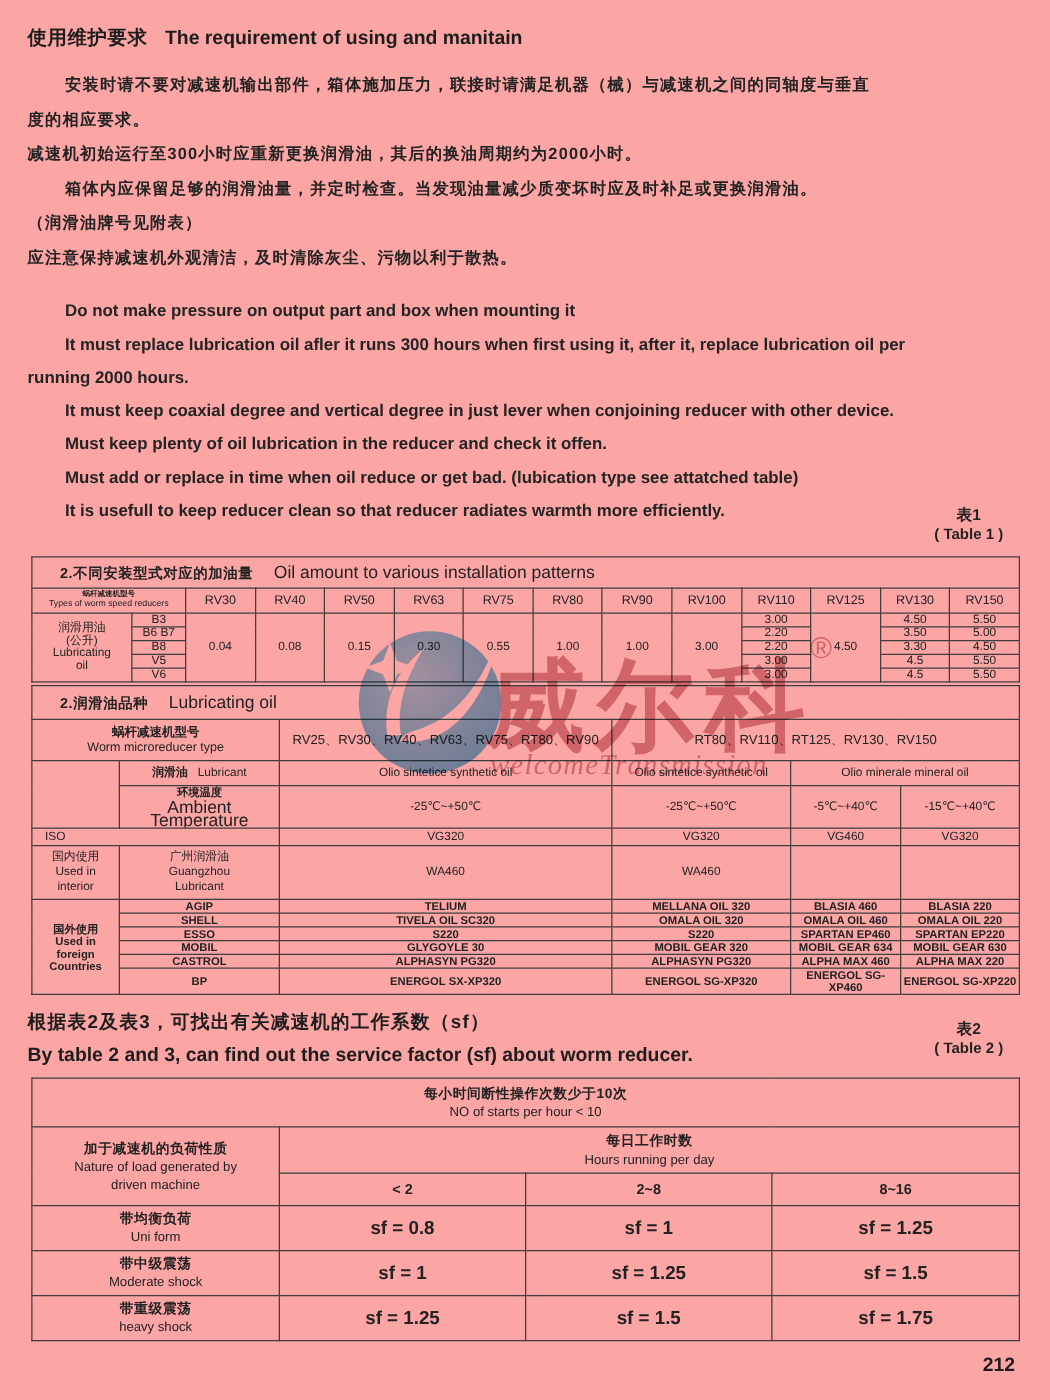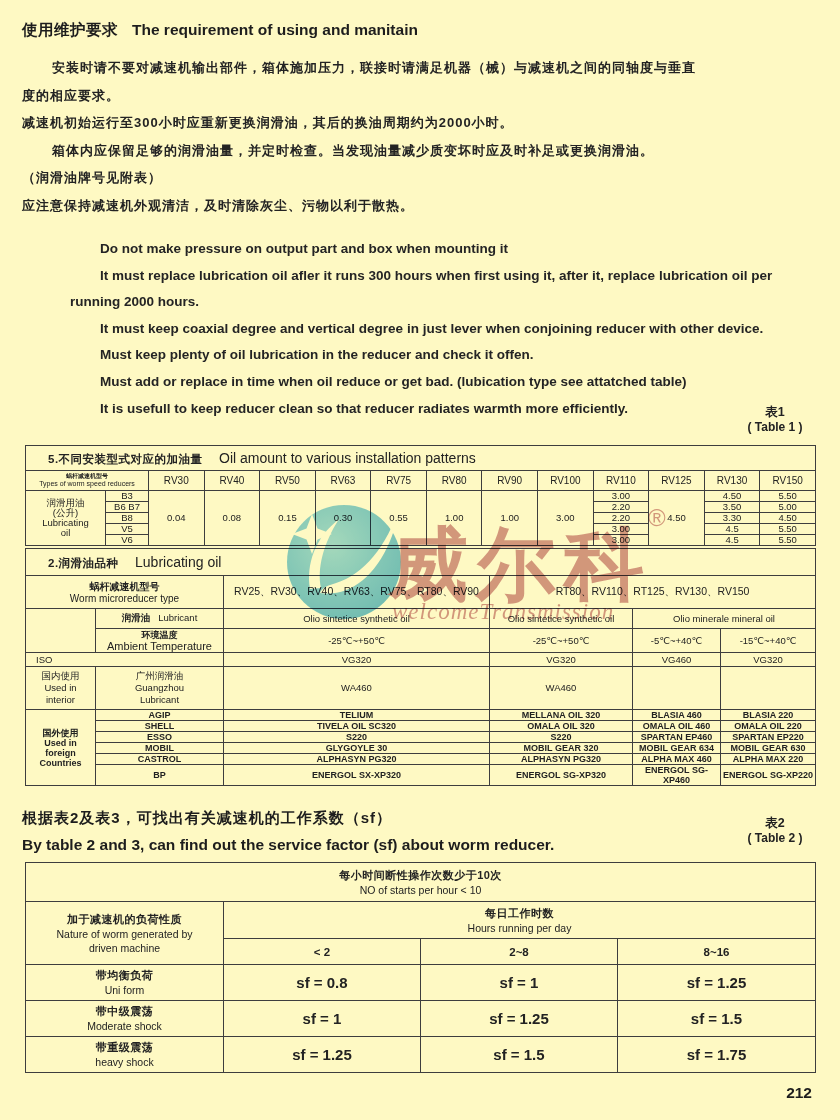--- a/index.html
+++ b/index.html
@@ -1,26 +1,26 @@
 <!DOCTYPE html>
 <html><head>
 <meta charset="utf-8">
 <style>
   html,body{margin:0;padding:0;background:#e8e8e8;}
-  .page{position:relative;width:840px;height:1120px;background:#fef9c3;overflow:hidden;
+  .page{position:relative;width:840px;height:1120px;background:#fca5a5;overflow:hidden;
         font-family:"Liberation Sans","DejaVu Sans",sans-serif;color:#1d1d1d;margin:0 auto;}
   .abs{position:absolute;}
 
   
   #doc-title{left:22px;top:20px;font-size:15.5px;font-weight:bold;letter-spacing:.5px;}
   #doc-title .en{margin-left:14px;letter-spacing:0;}
   #cn-block{left:22px;top:54px;width:798px;}
   #cn-block div{font-size:13px;font-weight:600;line-height:27.5px;letter-spacing:1px;color:#232323;}
   #en-block{left:22px;top:236px;width:798px;}
-  #en-block div{font-size:13.5px;font-weight:bold;line-height:26.6px;color:#242424;margin-left:48px;}
+  #en-block div{font-size:13.5px;font-weight:bold;line-height:26.6px;color:#242424;}
   .ind{text-indent:30px;}
 
   
   .tag{text-align:center;font-weight:bold;color:#222;}
   .tag .l1{font-size:12.5px;line-height:16px;}
   .tag .l2{font-size:12px;line-height:15px;}
   #tag1{left:733px;top:404px;width:84px;}
   #tag2{left:733px;top:815px;width:84px;}
 
   
@@ -48,21 +48,21 @@
   
   #t1b{top:548px;width:790px;}
   #t1b .r-title td{height:26px;}
   #t1b .r-type td{height:32px;font-size:10.5px;}
   #t1b .r-type .lbl-cn{display:block;font-weight:bold;font-size:10px;line-height:13px;}
   #t1b .r-type .lbl-en{display:block;font-size:10px;line-height:12px;}
   #t1b .r-lub td{height:19px;font-size:9.5px;}
   #t1b .r-lub .lbl-cn{font-weight:bold;margin-right:8px;}
   #t1b .r-amb td{height:23px;font-size:9.5px;}
   #t1b .r-amb .lbl-cn{display:block;font-weight:bold;font-size:9px;line-height:11px;}
-  #t1b .r-amb .lbl-en{display:block;font-size:11px;line-height:11px;}
+  #t1b .r-amb .lbl-en{display:block;font-size:14px;line-height:11px;}
   #t1b .r-iso td{height:13px;font-size:9.5px;}
   #t1b .r-iso .iso{ text-align:left;padding-left:10px;}
   #t1b .r-dom td{height:42px;font-size:9.5px;line-height:12px;}
   #t1b .r-f td{height:10px;font-size:9px;line-height:10px;font-weight:bold;}
   #t1b .flabel{font-size:9.5px;line-height:12px;}
   #t1b .sm{font-size:6.3px;line-height:8px;}
 
   
   #t2{top:862px;width:790px;}
   #t2 tr.h1 td{height:38px;}
@@ -124,21 +124,21 @@
         <col style="width:55.58px">
         <col style="width:55.58px">
       <col style="width:55.58px">
         <col style="width:55.58px">
         <col style="width:55.58px">
         <col style="width:55.58px">
     </colgroup>
     <tbody>
         <tr class="trow">
       <td class="ttl" colspan="14">
-        <span class="tc">5.不同安装型式对应的加油量</span>
+        <span class="tc">2.不同安装型式对应的加油量</span>
         <span class="te">Oil amount to various installation patterns</span>
       </td>
     </tr>
     <tr class="hrow">
       <td class="corner" colspan="2">
         <span class="c1">蜗杆减速机型号</span>
         <span class="c2">Types of worm speed reducers</span>
       </td>
       <td>RV30</td>
       <td>RV40</td>
@@ -350,21 +350,21 @@
     <tbody>
         <tr class="h1">
       <td colspan="4">
         <span class="t2cn">每小时间断性操作次数少于10次</span>
         <span class="t2en">NO of starts per hour &lt; 10</span>
       </td>
     </tr>
     <tr class="h2">
       <td rowspan="2">
         <span class="t2cn">加于减速机的负荷性质</span>
-        <span class="t2en pre">Nature of worm generated by
+        <span class="t2en pre">Nature of load generated by
 driven machine</span>
       </td>
       <td colspan="3">
         <span class="t2cn">每日工作时数</span>
         <span class="t2en">Hours running per day</span>
       </td>
     </tr>
     <tr class="h3">
       <td>&lt; 2</td>
       <td>2~8</td>

